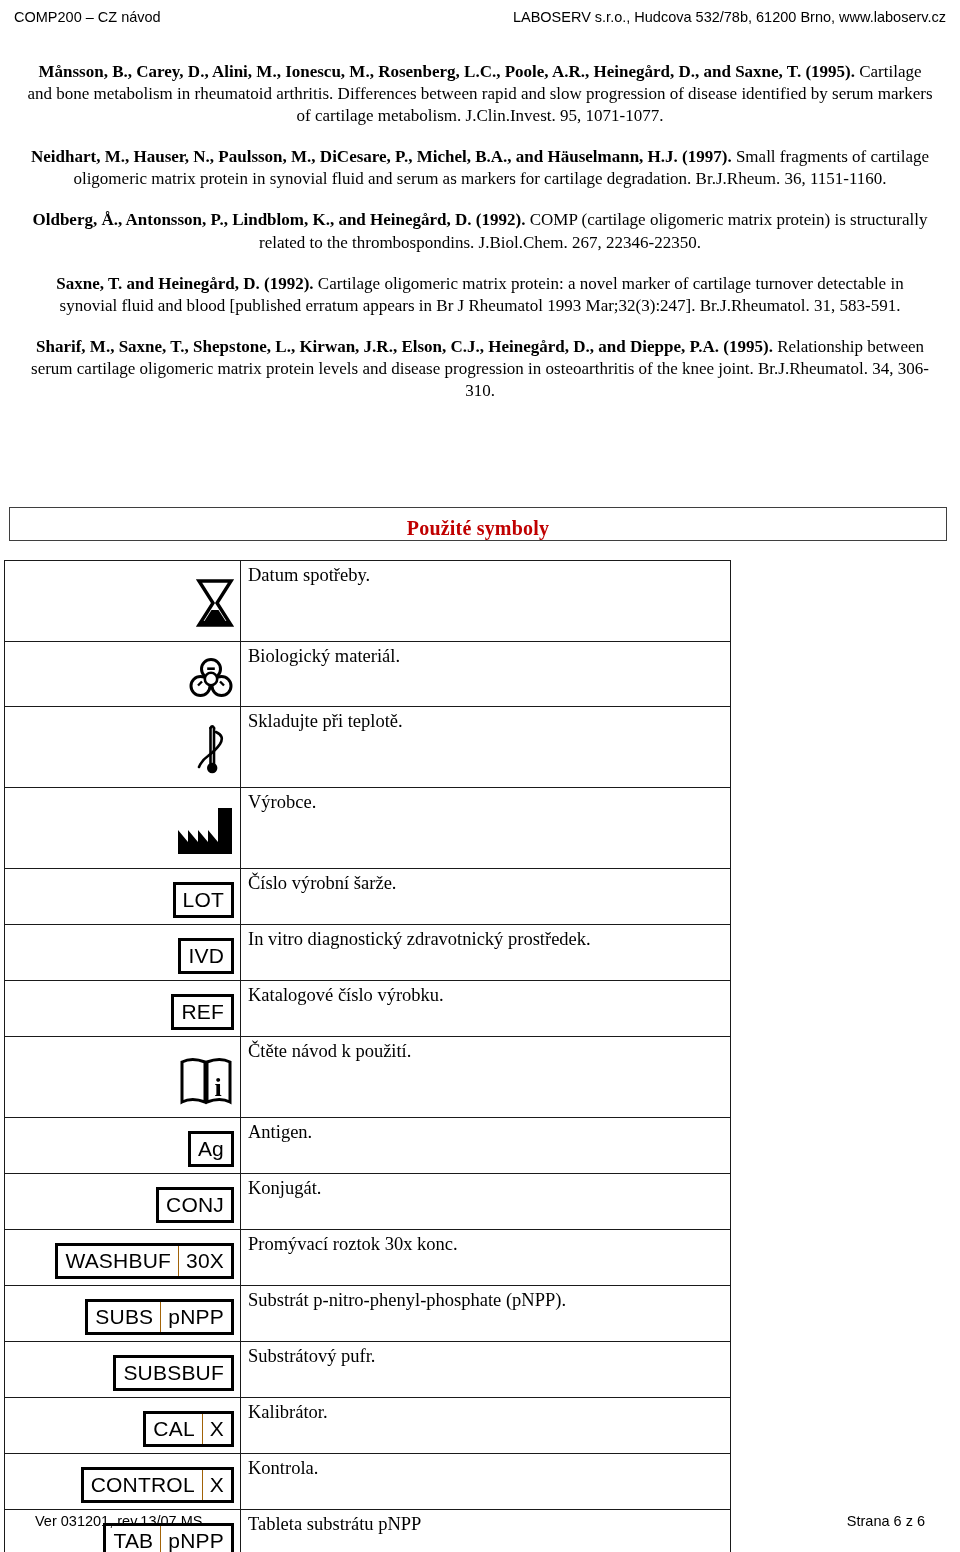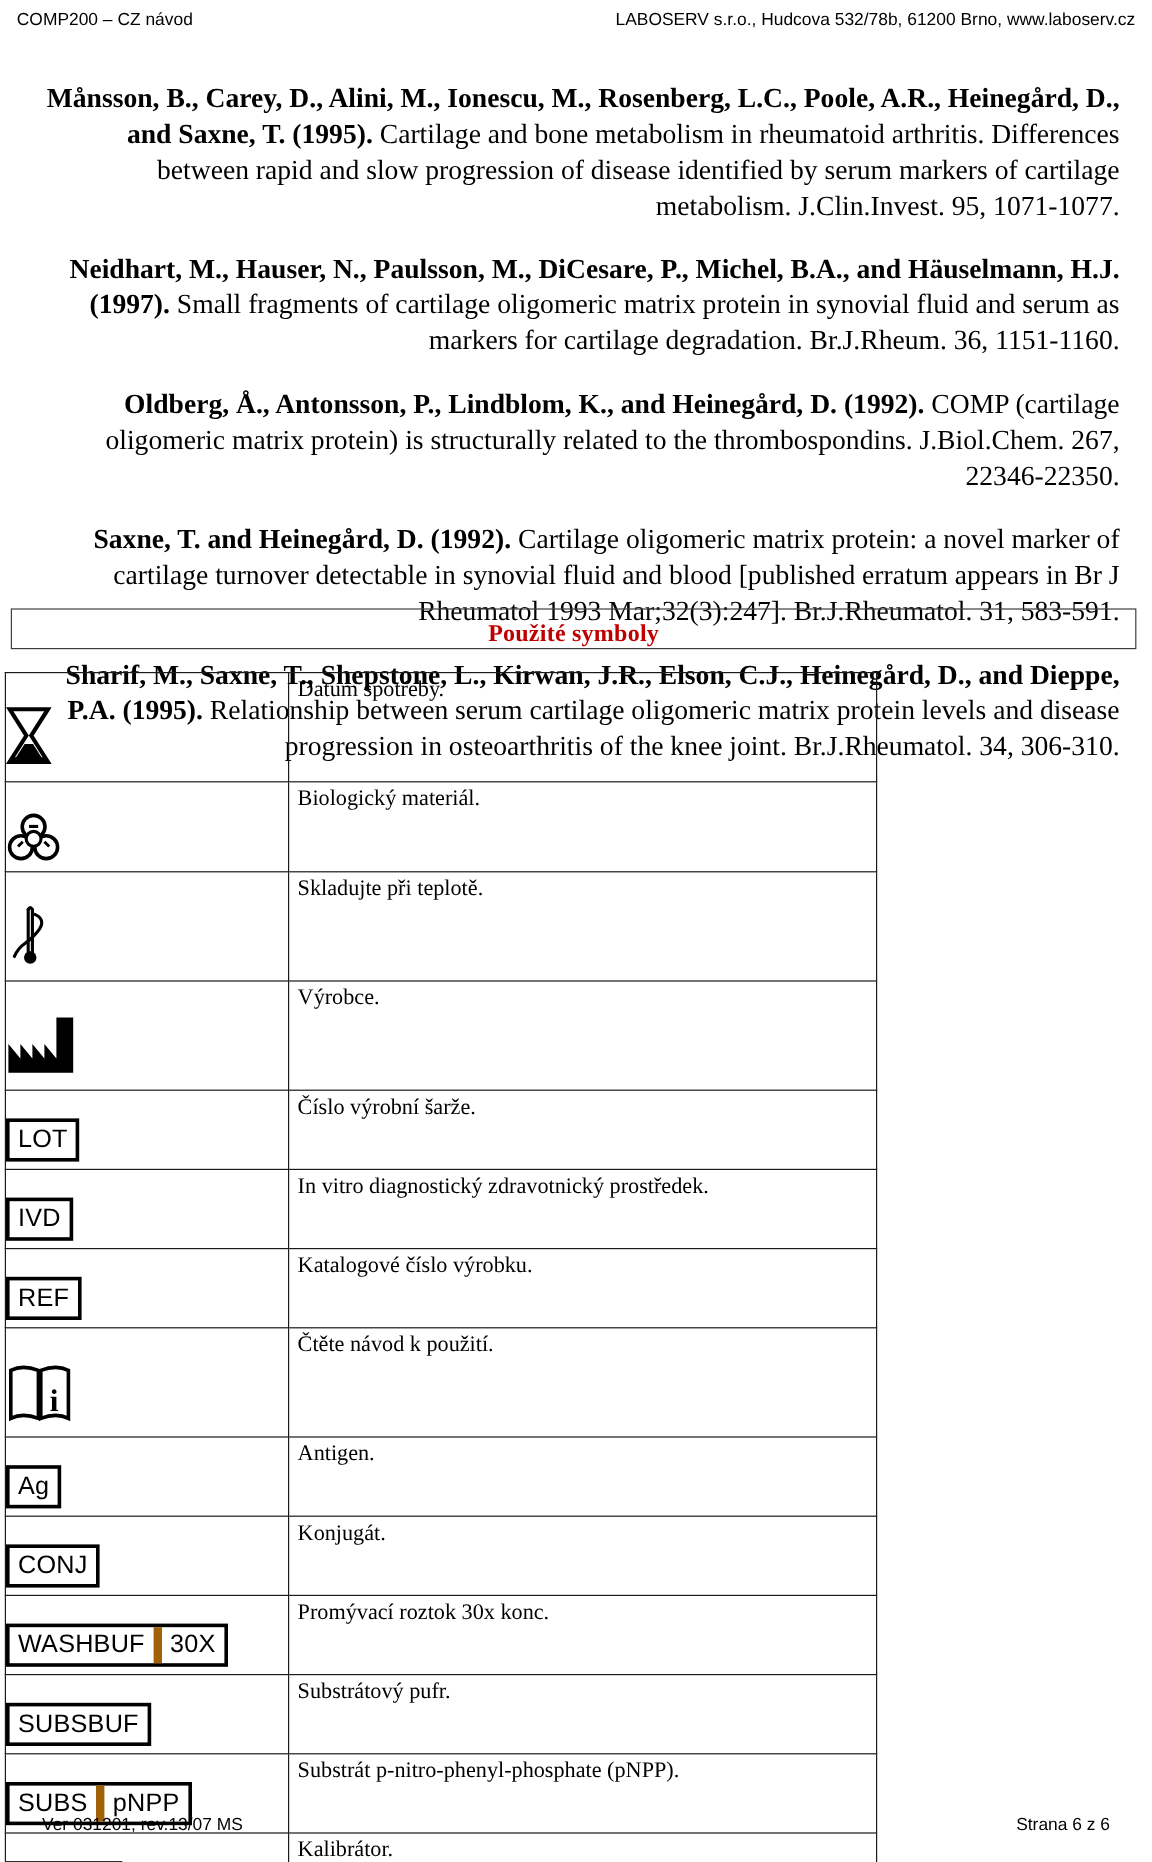--- a/index.html
+++ b/index.html
@@ -35,23 +35,23 @@
 
   
   .content {
     position: absolute;
     top: 44px;
     left: 27px;
     width: 906px;
   }
 
   .ref {
-    font-size: 23px;
+    font-size: 17px;
     line-height: 1.30;
-    text-align: right;
+    text-align: center;
     margin-bottom: 19px;
   }
   .ref b { font-weight: bold; }
 
   
   .section-title-box {
     position: absolute;
     top: 507px;
     left: 9px;
     width: 938px;
@@ -78,22 +78,22 @@
     border-collapse: collapse;
     table-layout: fixed;
   }
   .symbols-table td {
     border: 1.2px solid #1a1a1a;
     padding: 0;
     vertical-align: top;
   }
   .symbols-table td.sym-cell {
     width: 229px;
-    text-align: left;
-    padding: 19px 6px 3px 0;
+    text-align: right;
+    padding: 9px 6px 3px 0;
     vertical-align: middle;
   }
   .symbols-table td.desc-cell {
     padding: 3px 0 3px 7px;
     font-size: 18.5px;
     line-height: 1.2;
     vertical-align: top;
   }
 
   .sym-holder {
@@ -115,21 +115,21 @@
     font-weight: 400;
   }
   .boxsym .seg {
     padding: 4px 7px 5px 7px;
     display: flex;
     align-items: center;
     justify-content: center;
     letter-spacing: 0.2px;
   }
   .boxsym .seg + .seg {
-    border-left: 7px solid #a16207;
+    border-left: 1px solid #a16207;
   }
 
   
   tr.r-tall td { height: 68px; }
   tr.r-mid td { height: 52px; }
   tr.r-short td { height: 43px; }
 
   
   .icon-svg { display: block; }
 
@@ -306,34 +306,34 @@
           <span class="seg">WASHBUF</span>
           <span class="seg">30X</span>
         </span>
       </td>
       <td class="desc-cell">Promývací roztok 30x konc.</td>
     </tr>
 
     <tr class="r-short">
       <td class="sym-cell">
         <span class="boxsym">
-          <span class="seg">SUBSBUF</span>
-        </span>
-      </td>
-      <td class="desc-cell">Substrátový pufr.</td>
-    </tr>
-
-    <tr class="r-short">
-      <td class="sym-cell">
-        <span class="boxsym">
           <span class="seg">SUBS</span>
           <span class="seg">pNPP</span>
         </span>
       </td>
       <td class="desc-cell">Substrát p-nitro-phenyl-phosphate (pNPP).</td>
+    </tr>
+
+    <tr class="r-short">
+      <td class="sym-cell">
+        <span class="boxsym">
+          <span class="seg">SUBSBUF</span>
+        </span>
+      </td>
+      <td class="desc-cell">Substrátový pufr.</td>
     </tr>
 
     <tr class="r-short">
       <td class="sym-cell">
         <span class="boxsym">
           <span class="seg">CAL</span>
           <span class="seg">X</span>
         </span>
       </td>
       <td class="desc-cell">Kalibrátor.</td>

